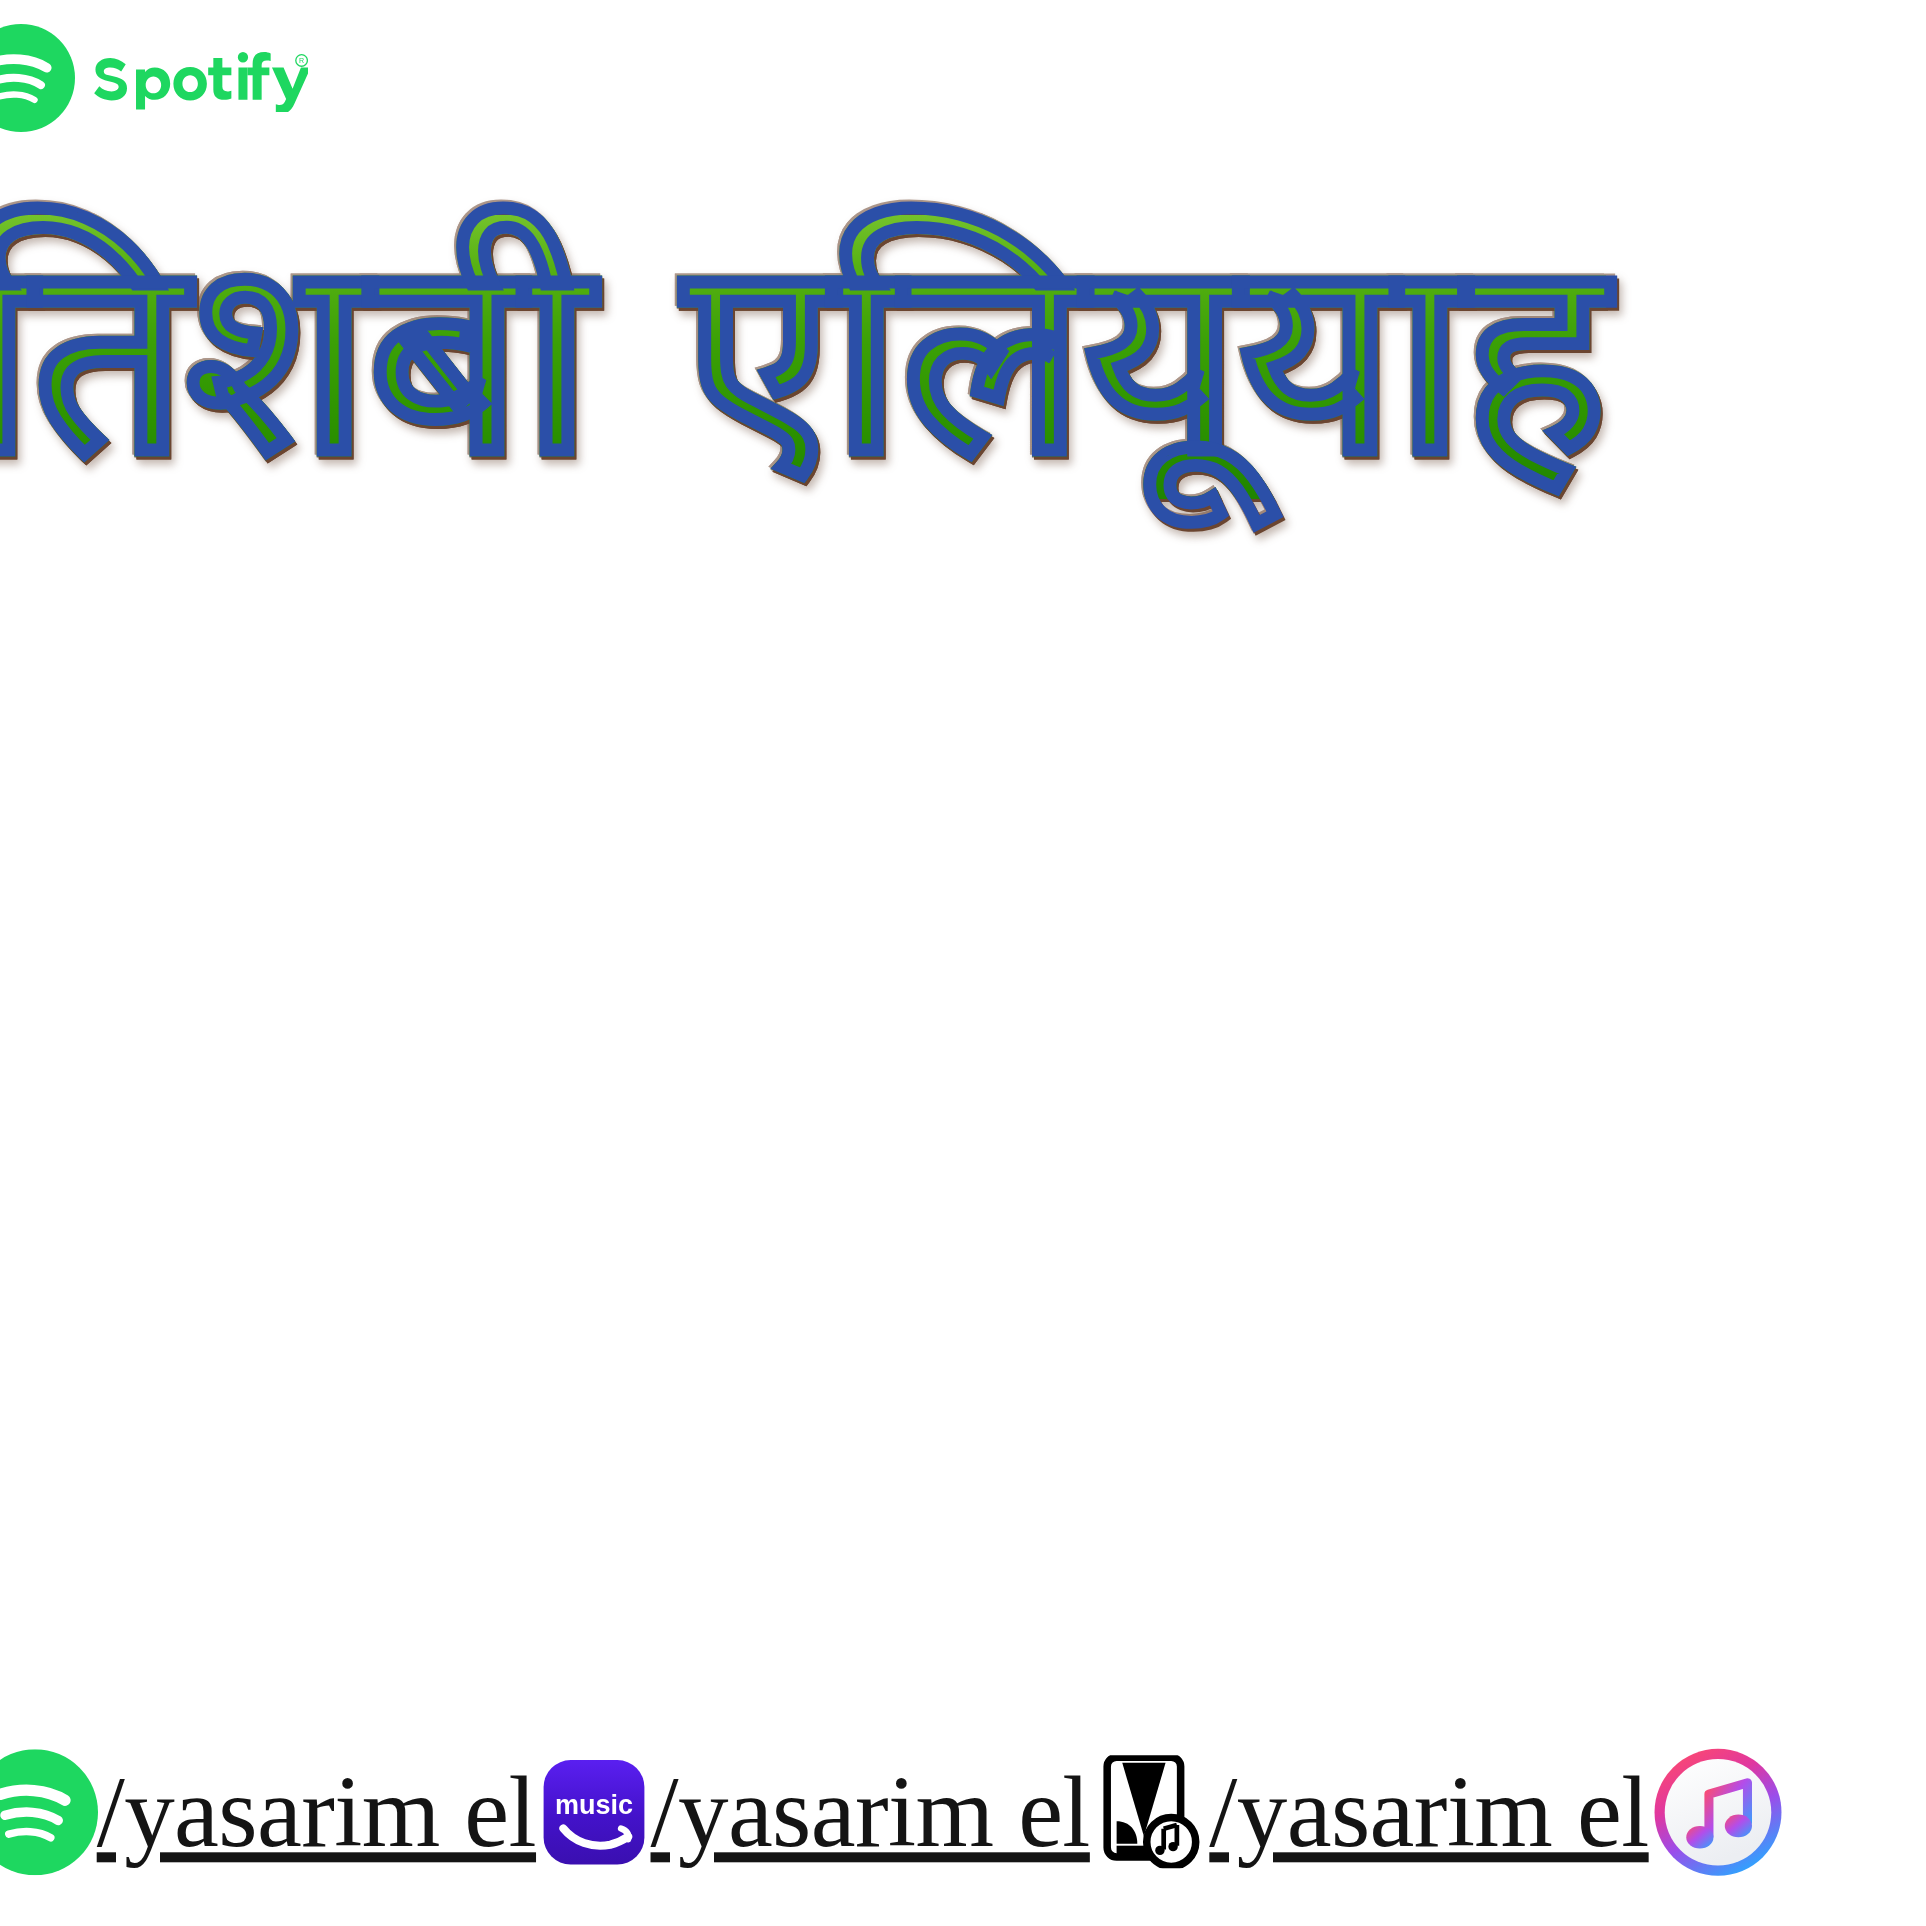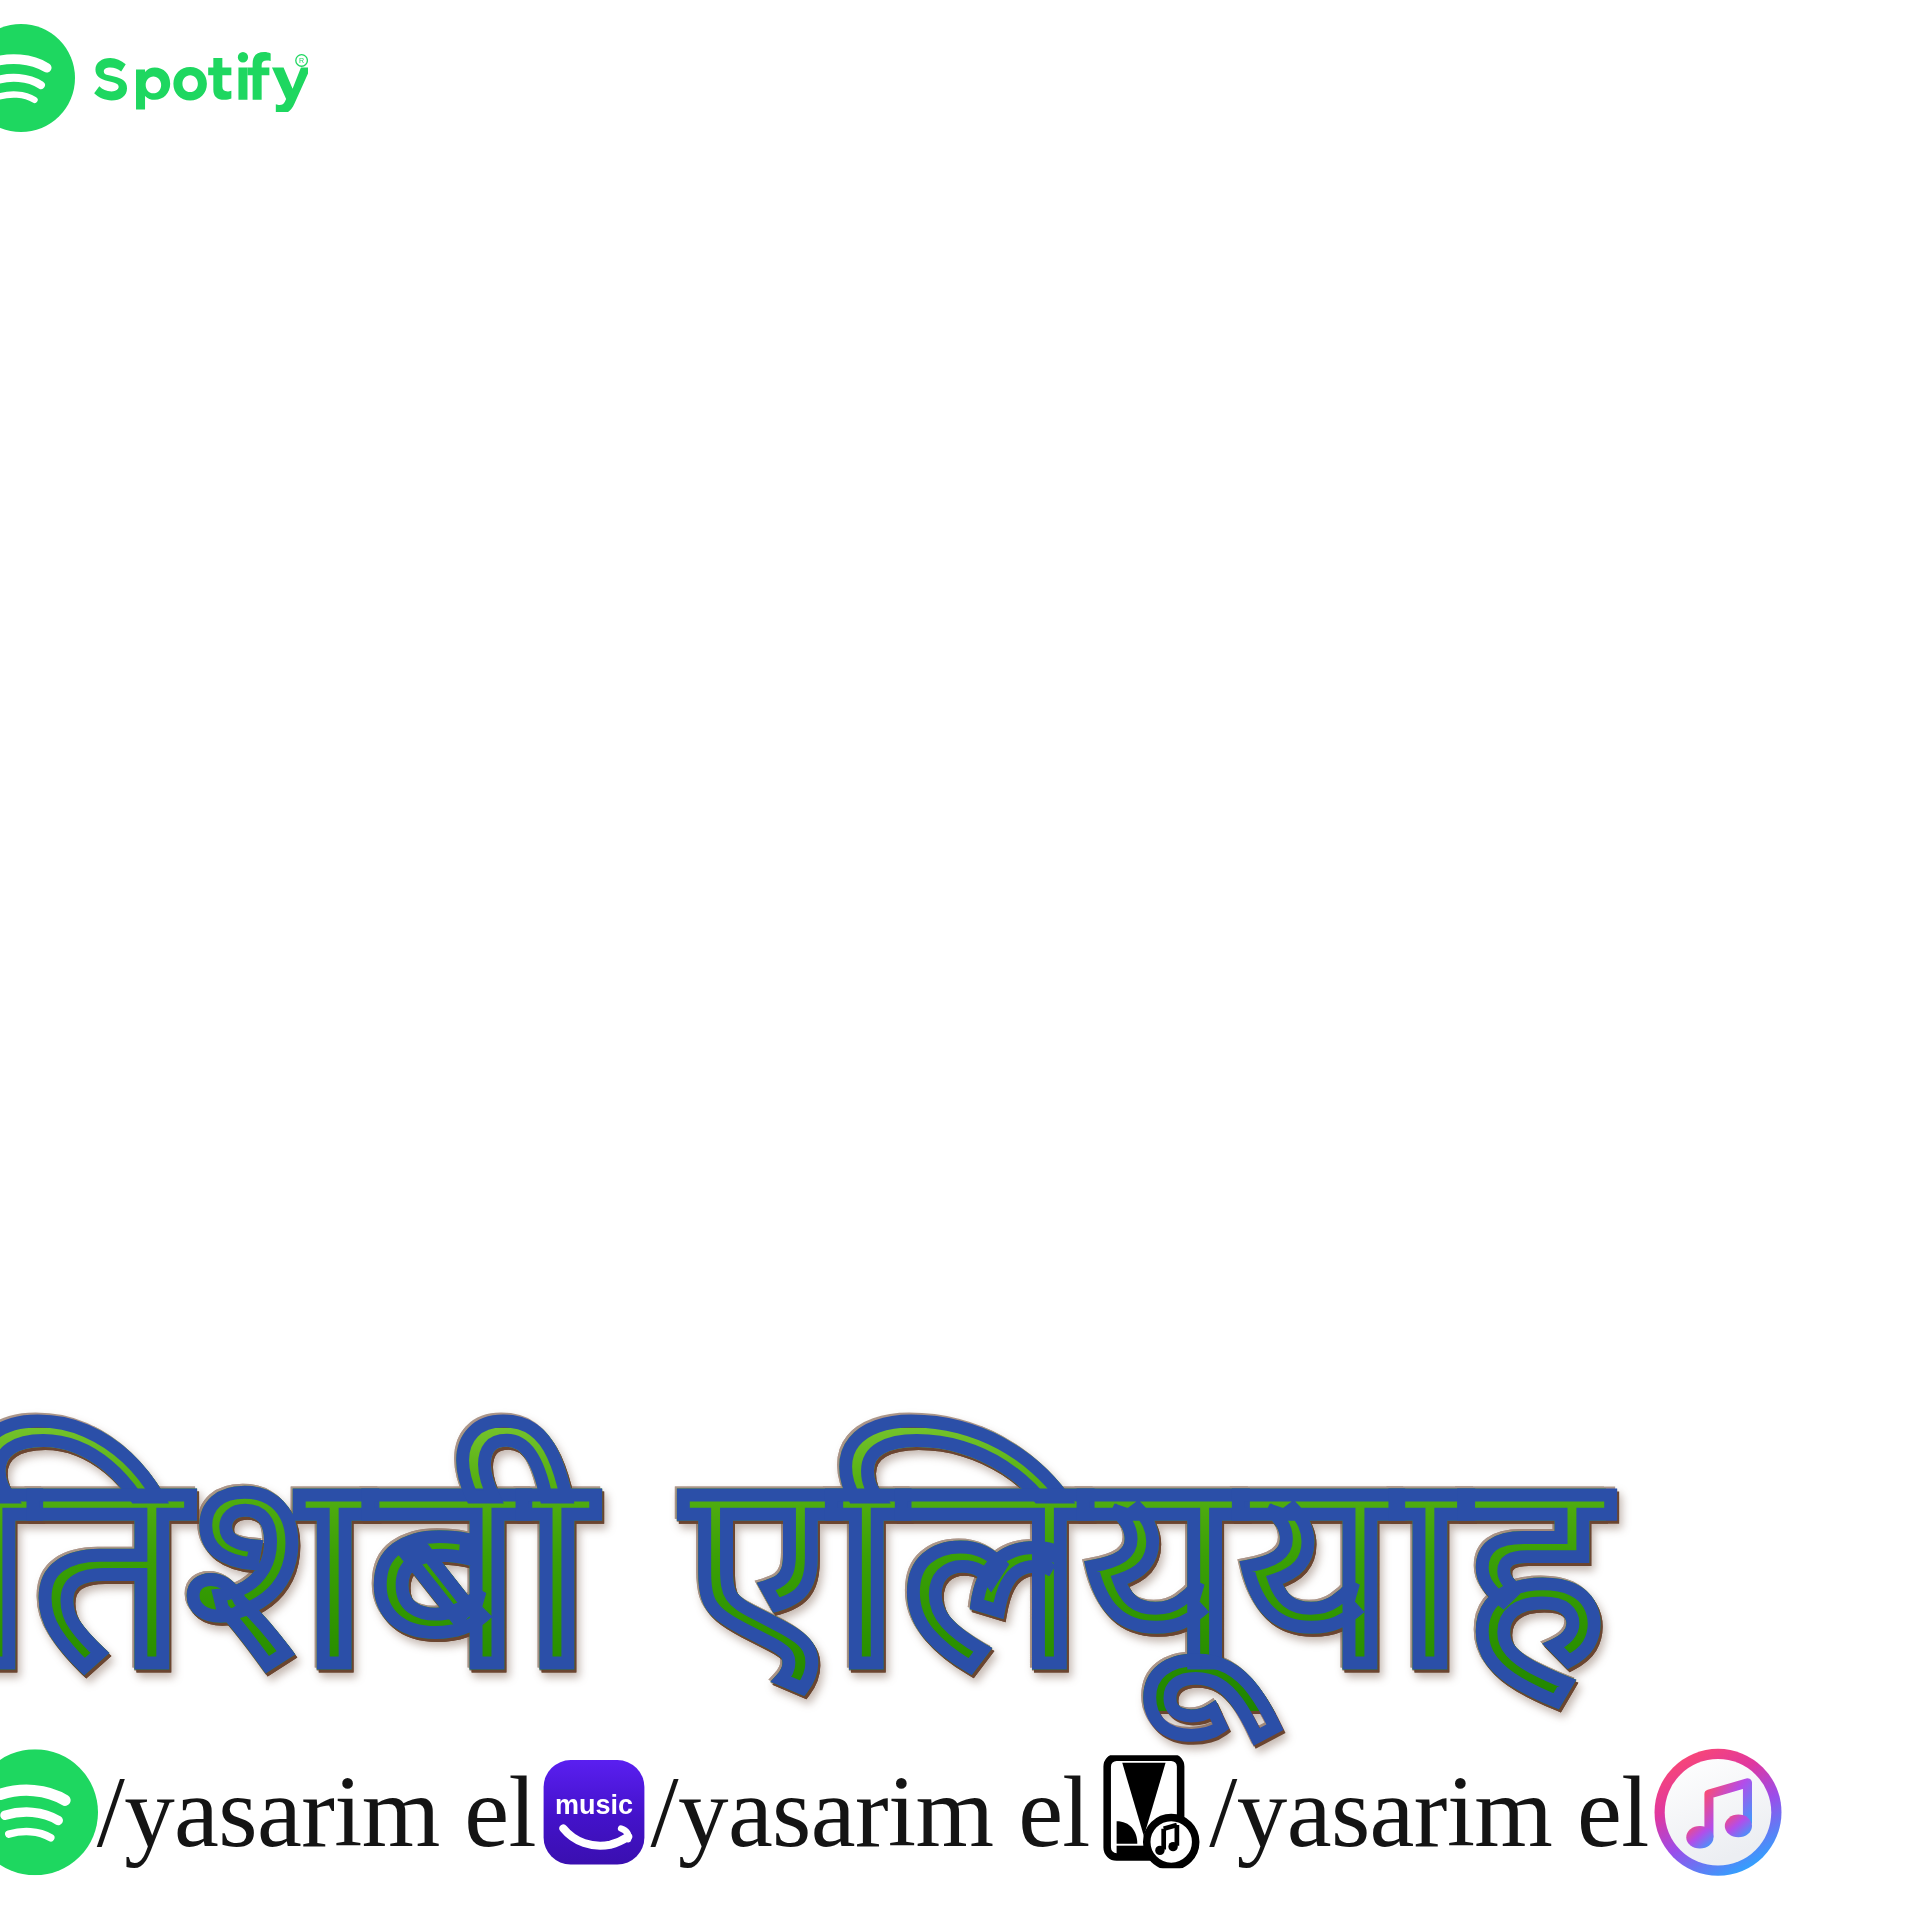--- a/index.html
+++ b/index.html
@@ -17,21 +17,21 @@
     position:absolute;left:-33px;top:24.4px;
     display:flex;align-items:center;gap:14px;
   }
   .brand-mark{width:108px;height:108px;display:block;}
   .brand-word{display:flex;align-items:flex-start;}
   .brand-word svg{height:67px;display:block;}
 
   
   .headline-wrap{
     position:absolute;left:0;right:0;top:193px;height:1496px;
-    display:flex;flex-direction:column;justify-content:flex-end;
+    display:flex;flex-direction:column;justify-content:flex-start;
     gap:96px;
     padding-top:22px;
     text-decoration:underline;
   }
   .hl-line{
     white-space:nowrap;
     font-family:"DejaVu Sans", sans-serif;
     font-weight:700;
     font-size:270px;
     line-height:1.05;
@@ -65,20 +65,21 @@
   .foot-item{display:flex;align-items:center;flex:0 0 auto;}
   .handle{
     font-family:"Liberation Serif", serif;
     font-size:101px;
     color:#141414;
     line-height:1;
     letter-spacing:-0.6px;
     white-space:nowrap;
     padding:0 3.9px 0 2.6px;
     transform:translateY(-16.7px);
+    text-decoration:underline;
   }
   .ic{flex:0 0 auto;display:block;transform:translateY(-16.7px);}
   .ic-spotify{width:126px;height:126px;margin-right:-3.9px;}
   .ic-amazon{width:108px;height:108px;}
   .ic-jio{width:113px;height:113px;}
   .ic-itunes{width:136px;height:136px;margin-left:-2.6px;}
 </style>
 </head>
 <body>
 

